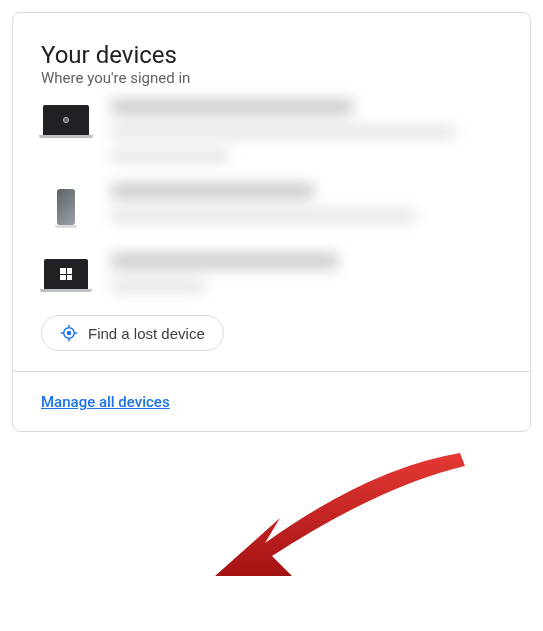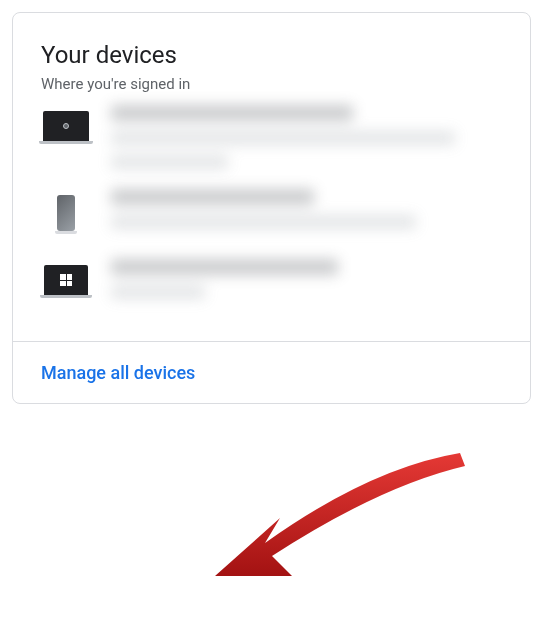--- a/index.html
+++ b/index.html
@@ -21,21 +21,20 @@
       background: #fff;
       overflow: hidden;
     }
     .card-content {
       padding: 28px 28px 20px 28px;
     }
     .title {
       font-size: 24px;
       font-weight: 400;
       color: #202124;
-      margin-bottom: 6px;
     }
     .subtitle {
       font-size: 15px;
       color: #5f6368;
       margin-bottom: 12px;
     }
     .device-list {
       display: flex;
       flex-direction: column;
       gap: 20px;
@@ -175,23 +174,24 @@
     .target-icon {
       width: 18px;
       height: 18px;
     }
     .footer {
       border-top: 1px solid #dadce0;
       padding: 20px 28px;
     }
     .footer-link {
       color: #1a73e8;
-      font-size: 18px;
+      font-size: 15px;
       font-weight: 500;
       cursor: pointer;
+      text-decoration: underline;
     }
     .arrow-overlay {
       position: absolute;
       pointer-events: none;
       left: 210px;
       top: 448px;
       width: 260px;
       height: 150px;
     }
   </style>
@@ -240,20 +240,31 @@
           </span>
         </div>
         <div class="device-text">
           <div class="line1" style="width:58%"></div>
           <div class="line3" style="width:24%"></div>
         </div>
       </div>
 
     </div>
 
+    <button class="pill-button">
+      <svg class="target-icon" viewBox="0 0 24 24" fill="none">
+        <circle cx="12" cy="12" r="7" stroke="#1a73e8" stroke-width="2"></circle>
+        <circle cx="12" cy="12" r="3" fill="#1a73e8"></circle>
+        <line x1="12" y1="1" x2="12" y2="4" stroke="#1a73e8" stroke-width="2"></line>
+        <line x1="12" y1="20" x2="12" y2="23" stroke="#1a73e8" stroke-width="2"></line>
+        <line x1="1" y1="12" x2="4" y2="12" stroke="#1a73e8" stroke-width="2"></line>
+        <line x1="20" y1="12" x2="23" y2="12" stroke="#1a73e8" stroke-width="2"></line>
+      </svg>
+      <span>Find a lost device</span>
+    </button>
 
   </div>
 
   <div class="footer">
     <a class="footer-link">Manage all devices</a>
   </div>
 </div>
 
 <svg class="arrow-overlay" viewBox="0 0 260 150">
   <defs>

